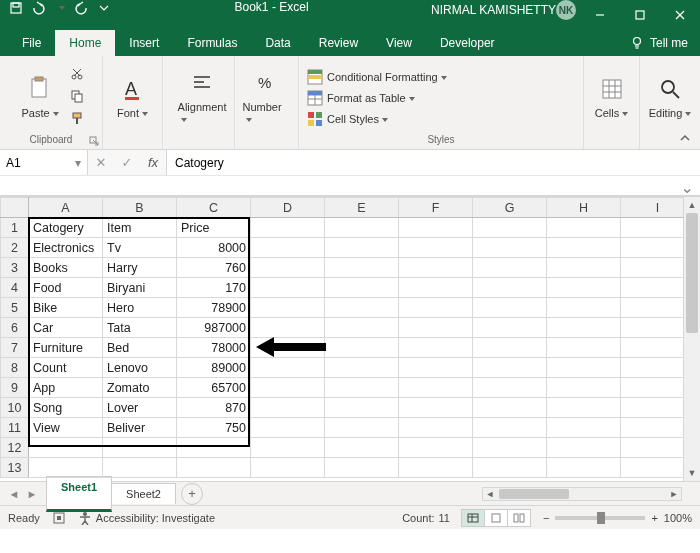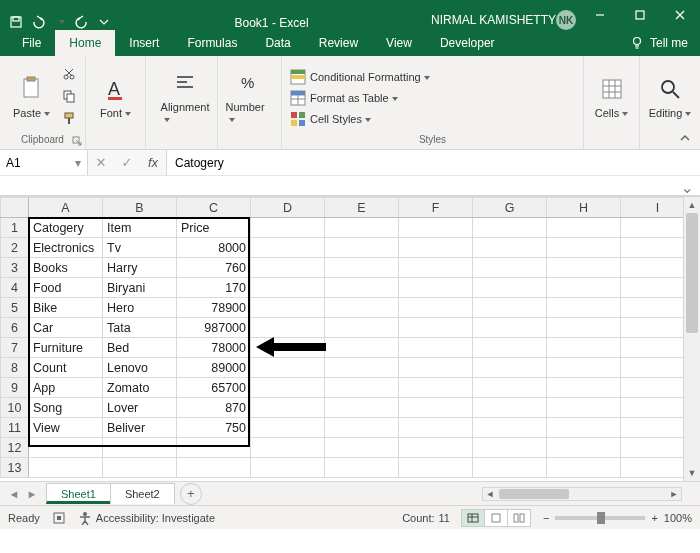--- a/index.html
+++ b/index.html
@@ -1,19 +1,19 @@
 <!DOCTYPE html>
 <html><head>
 <meta charset="utf-8">
 <style>
 * { margin: 0; padding: 0; box-sizing: border-box; font-family: "Segoe UI", Arial, sans-serif; }
 body { background: #fff; width: 700px; height: 553px; overflow: hidden; position: relative; }
 
 
-.titlebar { height: 30px; background: #0f6b3f; display: flex; align-items: flex-end; color: #fff; font-size: 12px; }
+.titlebar { height: 30px; background: #0f6b3f; display: flex; align-items: flex-start; color: #fff; font-size: 12px; }
 .titlebar .left-controls { display: flex; align-items: center; gap: 6px; padding-left: 8px; }
 .titlebar .left-controls .ico { width: 16px; height: 16px; display: flex; align-items: center; justify-content: center; }
 .titlebar .title { flex: 1; text-align: center; }
 .titlebar .user { display: flex; align-items: center; gap: 0; padding-right: 4px; }
 .titlebar .avatar { width: 20px; height: 20px; border-radius: 50%; background: #9fc8b4; color: #2a5a43; display: flex; align-items: center; justify-content: center; font-size: 10px; font-weight: 600; }
 .titlebar .win-controls { display: flex; }
 .titlebar .win-controls .wbtn { width: 40px; height: 30px; display: flex; align-items: center; justify-content: center; }
 .titlebar svg { stroke: #fff; fill: none; }
 
 
@@ -64,21 +64,21 @@
 .arrow-annot { position: absolute; pointer-events: none; }
 .vscroll { position: absolute; right: 0; top: 0; width: 17px; bottom: 0; background: #f0f0f0; border-left: 1px solid #d6d6d6; }
 .vscroll .thumb { position: absolute; left: 2px; right: 2px; top: 16px; height: 120px; background: #c8c8c8; border-radius: 2px; }
 .vscroll .arr { position: absolute; left: 0; right: 0; height: 16px; display: flex; align-items: center; justify-content: center; color: #666; font-size: 9px; }
 
 
 .sheet-tabs-row { height: 24px; display: flex; align-items: center; border-top: 1px solid #d6d6d6; background: #f3f2f1; font-size: 11px; }
 .sheet-nav { display: flex; gap: 2px; padding: 0 6px; color: #888; }
 .sheet-nav .nbtn { width: 16px; height: 16px; display: flex; align-items: center; justify-content: center; }
 .sheet-tab { padding: 4px 14px; background: #fff; border: 1px solid #ccc; border-bottom: none; margin-right: -1px; color: #333; }
-.sheet-tab.active { border-bottom: 3px solid #0f6b3f; padding-bottom: 1px; font-weight: 400; color: #0f6b3f; }
+.sheet-tab.active { border-bottom: 3px solid #0f6b3f; padding-bottom: 16px; font-weight: 700; color: #0f6b3f; }
 .sheet-add { width: 22px; height: 22px; display: flex; align-items: center; justify-content: center; color: #666; margin-left: 6px; border: 1px solid #ccc; border-radius: 50%; font-size: 13px; }
 .sheet-spacer { flex: 1; }
 .hscroll { width: 200px; height: 14px; background: #f0f0f0; border: 1px solid #d6d6d6; margin-right: 18px; position: relative; display: flex; align-items: center; }
 .hscroll .arr { width: 14px; text-align: center; color: #666; font-size: 9px; }
 .hscroll .track { flex: 1; height: 100%; position: relative; }
 .hscroll .thumb { position: absolute; top: 1px; bottom: 1px; left: 2px; width: 70px; background: #c8c8c8; border-radius: 2px; }
 
 
 .statusbar { height: 24px; background: #f3f2f1; border-top: 1px solid #d6d6d6; display: flex; align-items: center; font-size: 11px; color: #444; padding: 0 8px; gap: 12px; }
 .statusbar .spacer { flex: 1; }
@@ -161,21 +161,21 @@
     <svg viewBox="0 0 14 14">
         <circle cx="7" cy="5" r="3.5" fill="none" stroke="#fff" stroke-width="1.2"></circle>
         <line x1="5" y1="10" x2="9" y2="10" stroke="#fff" stroke-width="1.2"></line>
         <line x1="5.5" y1="12" x2="8.5" y2="12" stroke="#fff" stroke-width="1.2"></line>
       </svg>
     <span>Tell me</span>
   </div>
 </div>
 
 <div class="ribbon">
-  <div class="ribbon-group" style="position:relative; width:86px;">
+  <div class="ribbon-group" style="position:relative; width:103px;">
     <div class="content">
       <div class="ribbon-big">
         <div class="icon-box">
             <svg width="28" height="28" viewBox="0 0 28 28">
               <rect x="6" y="4" width="14" height="18" fill="#fff" stroke="#888"></rect>
               <rect x="9" y="2" width="8" height="4" fill="#c8a050" stroke="#888"></rect>
             </svg>
           </div>
         <span class="drop-arrow">Paste</span>
       </div>

